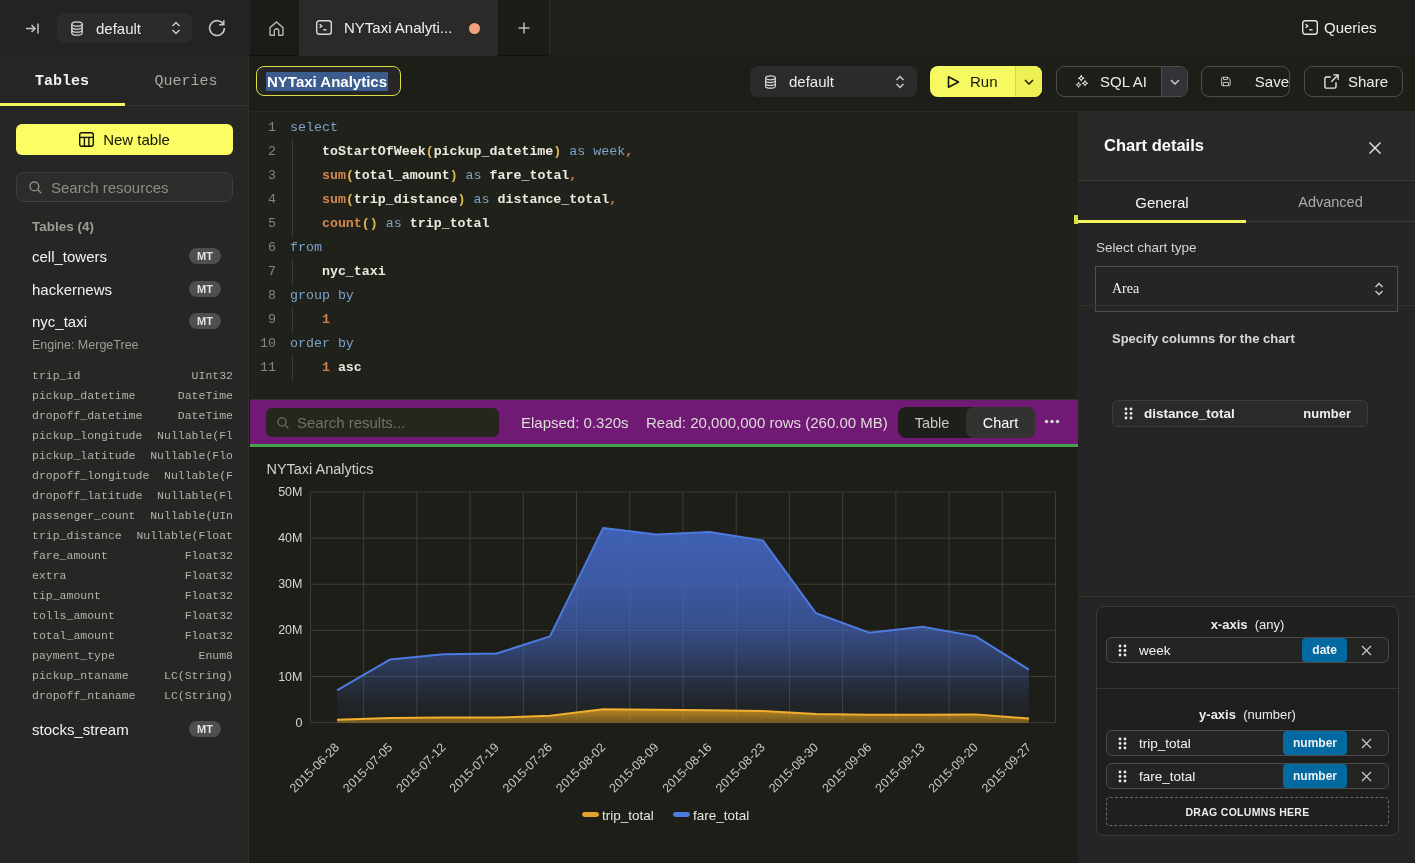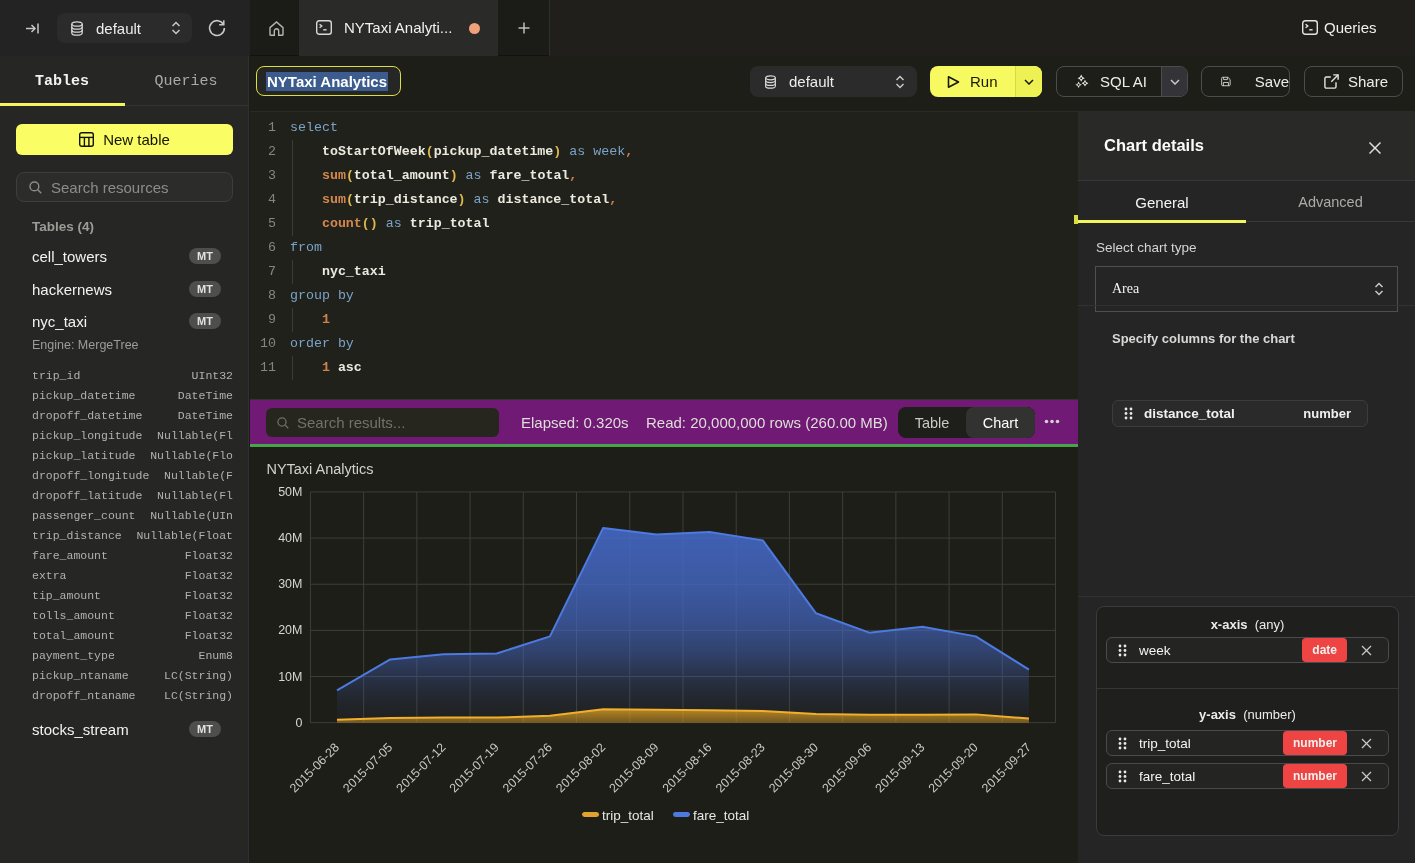--- a/index.html
+++ b/index.html
@@ -44,21 +44,21 @@
 .rtext { position:absolute; top:13.5px; color:#dedeD8; font-size:15px; white-space:pre; }
 #toggle { position:absolute; left:648px; top:7px; height:31px; border-radius:8px; display:flex; overflow:hidden; background:#1e1e1a; }
 #greenline { position:absolute; left:0; top:332px; width:828px; height:2.5px; background:#47a44b; }
 #chart { position:absolute; left:0; top:334.5px; width:828px; height:416.5px; background:#1e1e19; }
 
 #rp { position:absolute; left:1078px; top:112px; width:337px; height:751px; background:#252525; }
 #rptabs { position:absolute; left:0; top:68px; width:337px; height:42px; border-top:1px solid #38383a; border-bottom:1px solid #39393b; }
 #areasel { position:absolute; left:17px; top:154px; width:303px; height:46px; border:1px solid #4f4f52; border-radius:0; display:flex; align-items:center;font-family:Liberation Serif, serif; }
 #colsearch { position:absolute; left:33px; top:245px; width:257px; height:28px; border:1px solid #4a4a4d; border-radius:8px; display:flex; align-items:center; color:#828280; font-size:13.5px; }
 .crow { position:absolute; display:flex; align-items:center; border-radius:6px; }
-.badge { background:#ef4444; color:#f0f0ee; font-size:12px; font-weight:bold; border-radius:4px; padding:5px 10px; }
+.badge { background:#0369a1; color:#f0f0ee; font-size:12px; font-weight:bold; border-radius:4px; padding:5px 10px; }
 .crowtxt { color:#f0f0ee; font-size:13.5px; font-weight:bold; }
 #axisbox { position:absolute; left:18px; top:494px; width:303px; height:230px; border:1px solid #3b3b3d; border-radius:8px; background:#1f1f1e; }
 .axrow { position:absolute; left:9px; width:283px; height:26px; border:1px solid #4b4b4e; border-radius:6px; background:#242423; display:flex; align-items:center; }
 .axhead { position:absolute; width:100%; text-align:center; color:#ececea; font-size:13px; }
 #dragbox { position:absolute; left:9px; top:190px; width:283px; height:29px; border:1px dashed #6a6a68; border-radius:4px; display:flex; align-items:center; justify-content:center; color:#ececea; font-size:10.5px; font-weight:bold; letter-spacing:0.3px; }
 </style>
 </head>
 <body>
 
 <div id="topbar">
@@ -398,14 +398,15 @@
           <circle cx="2" cy="11" r="1.4"></circle>
           <circle cx="7" cy="11" r="1.4"></circle>
       </svg>
       <span style="margin-left:12px;color:#f4f4f2;font-size:13.5px">fare_total</span>
       <span class="badge" style="margin-left:auto">number</span>
       <svg style="margin-left:14px;margin-right:16px" width="11" height="11" viewBox="0 0 11 11" stroke="#c8c8c6" stroke-width="1.3">
         <line x1="1" y1="1" x2="10" y2="10"></line>
           <line x1="10" y1="1" x2="1" y2="10"></line>
       </svg>
     </div>
+    <div id="dragbox">DRAG COLUMNS HERE</div>
   </div>
 </div>
 
 </body></html>

